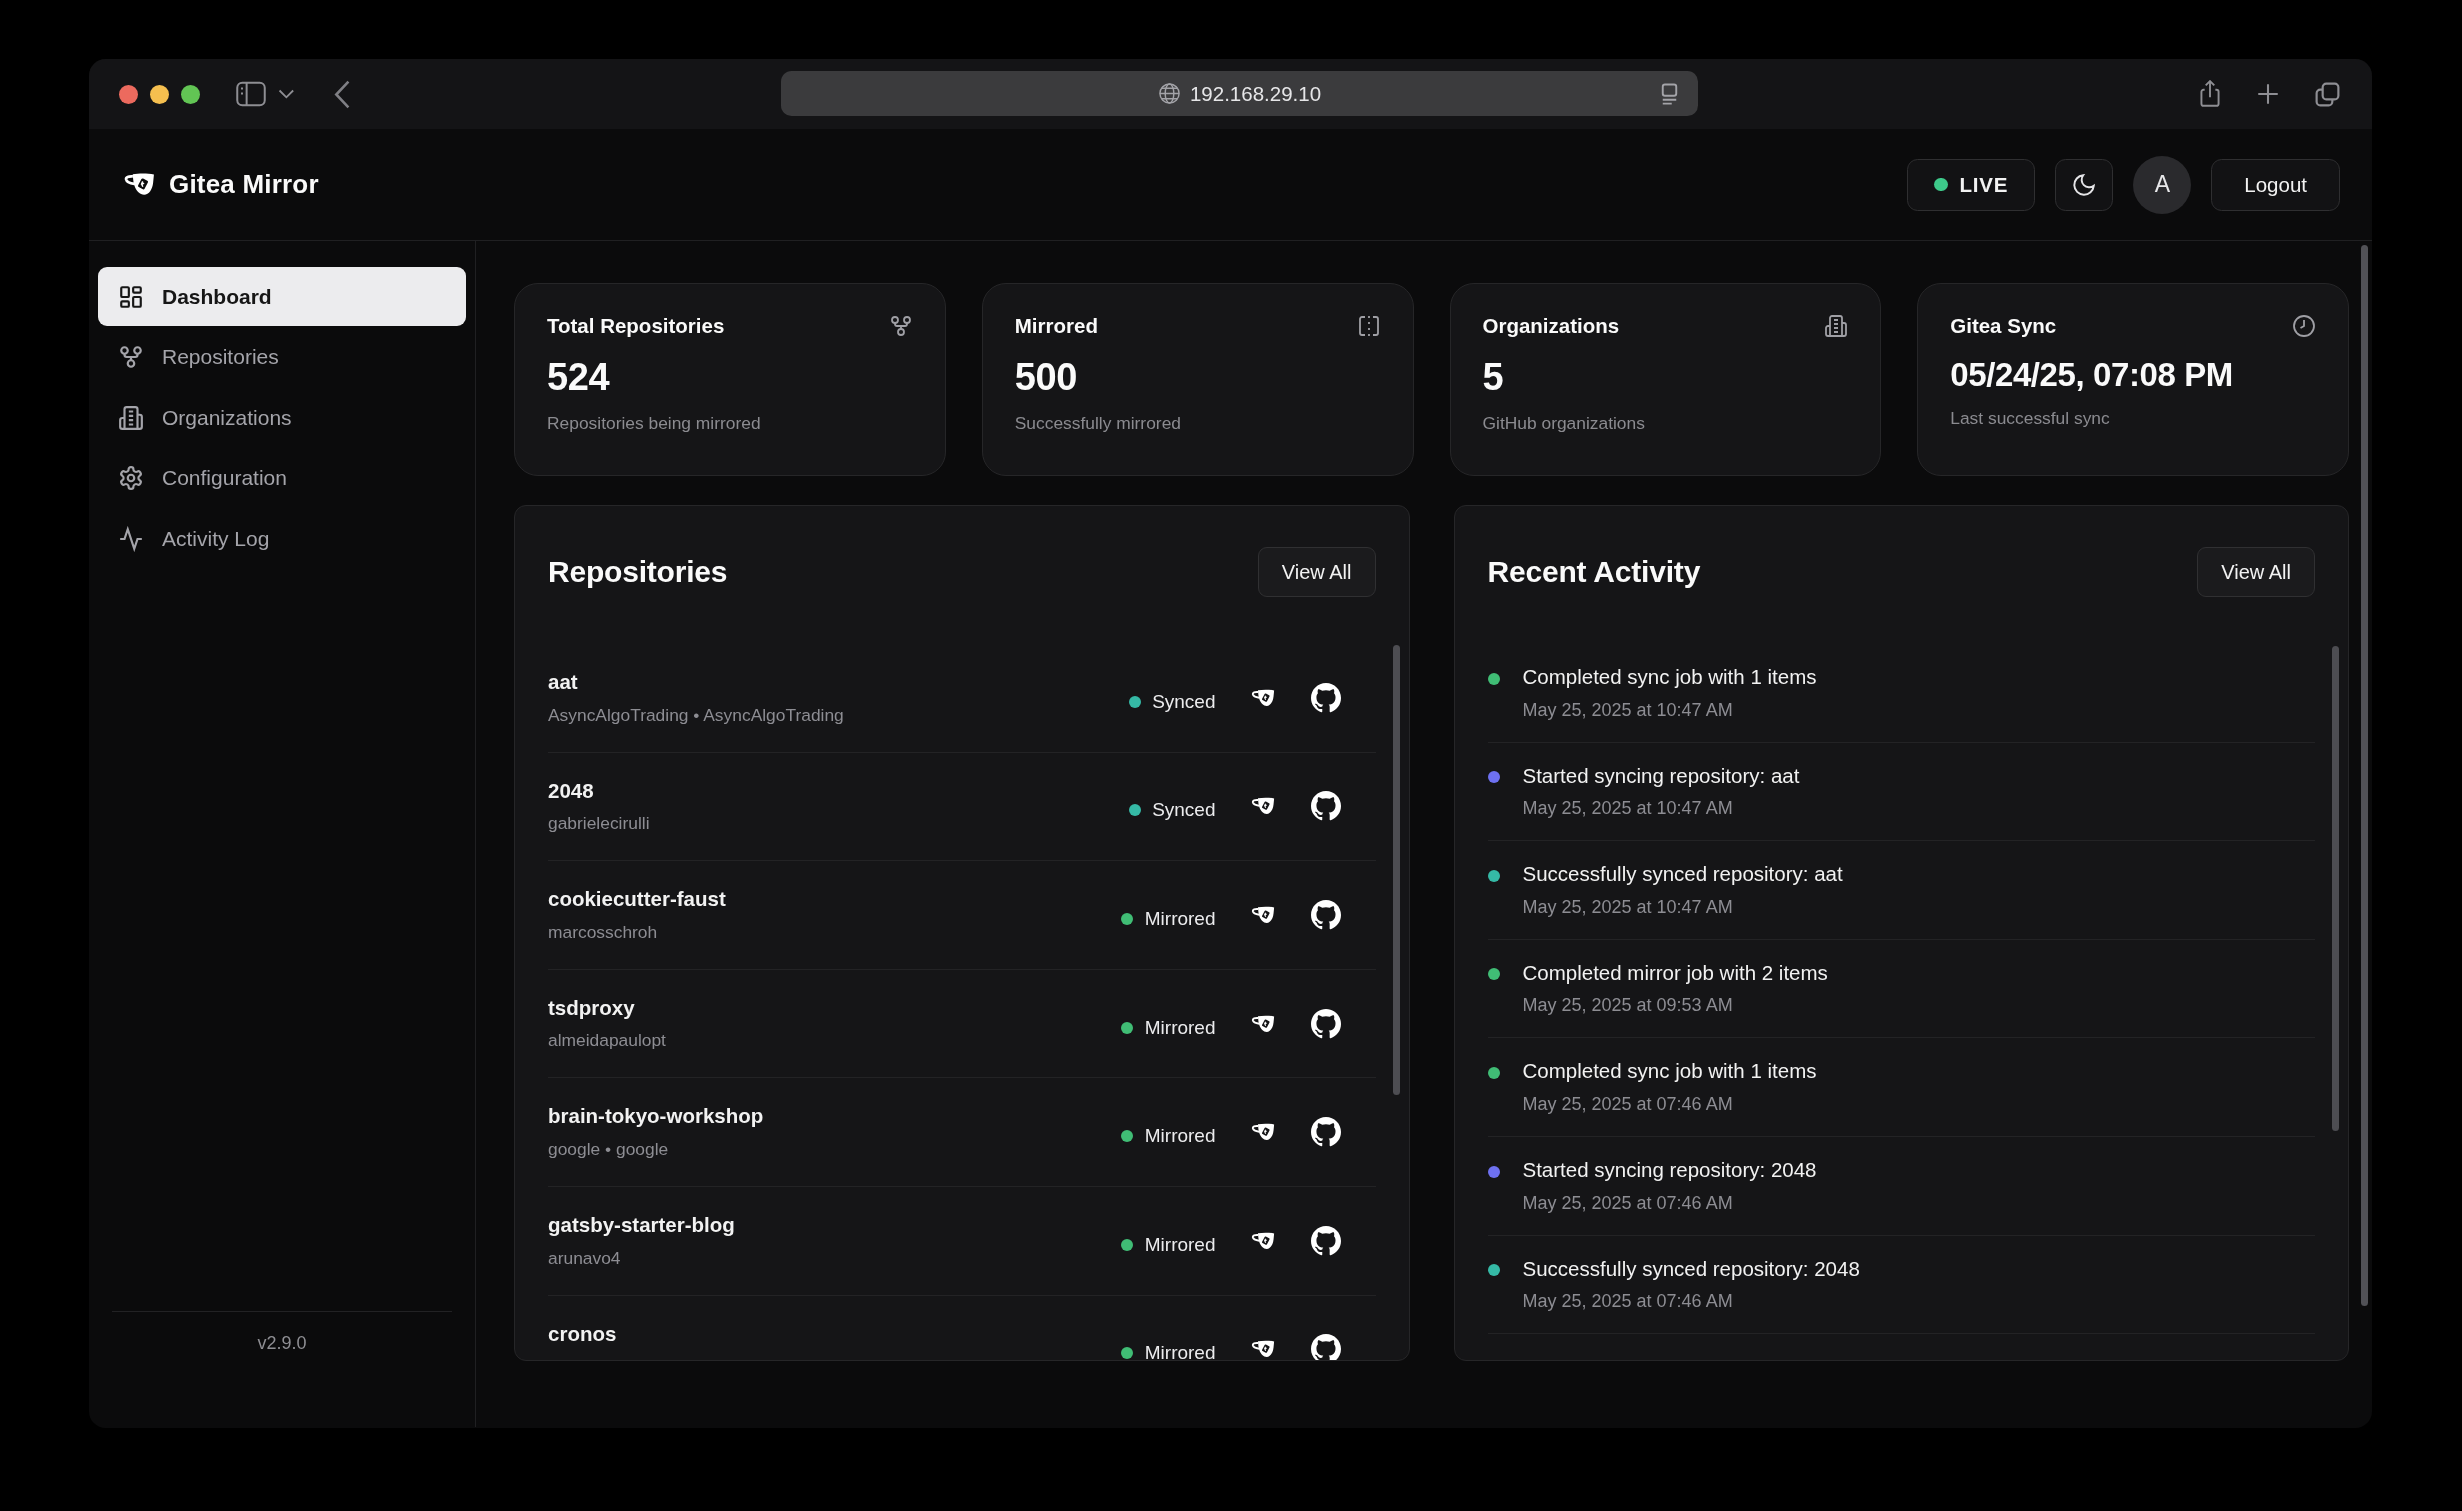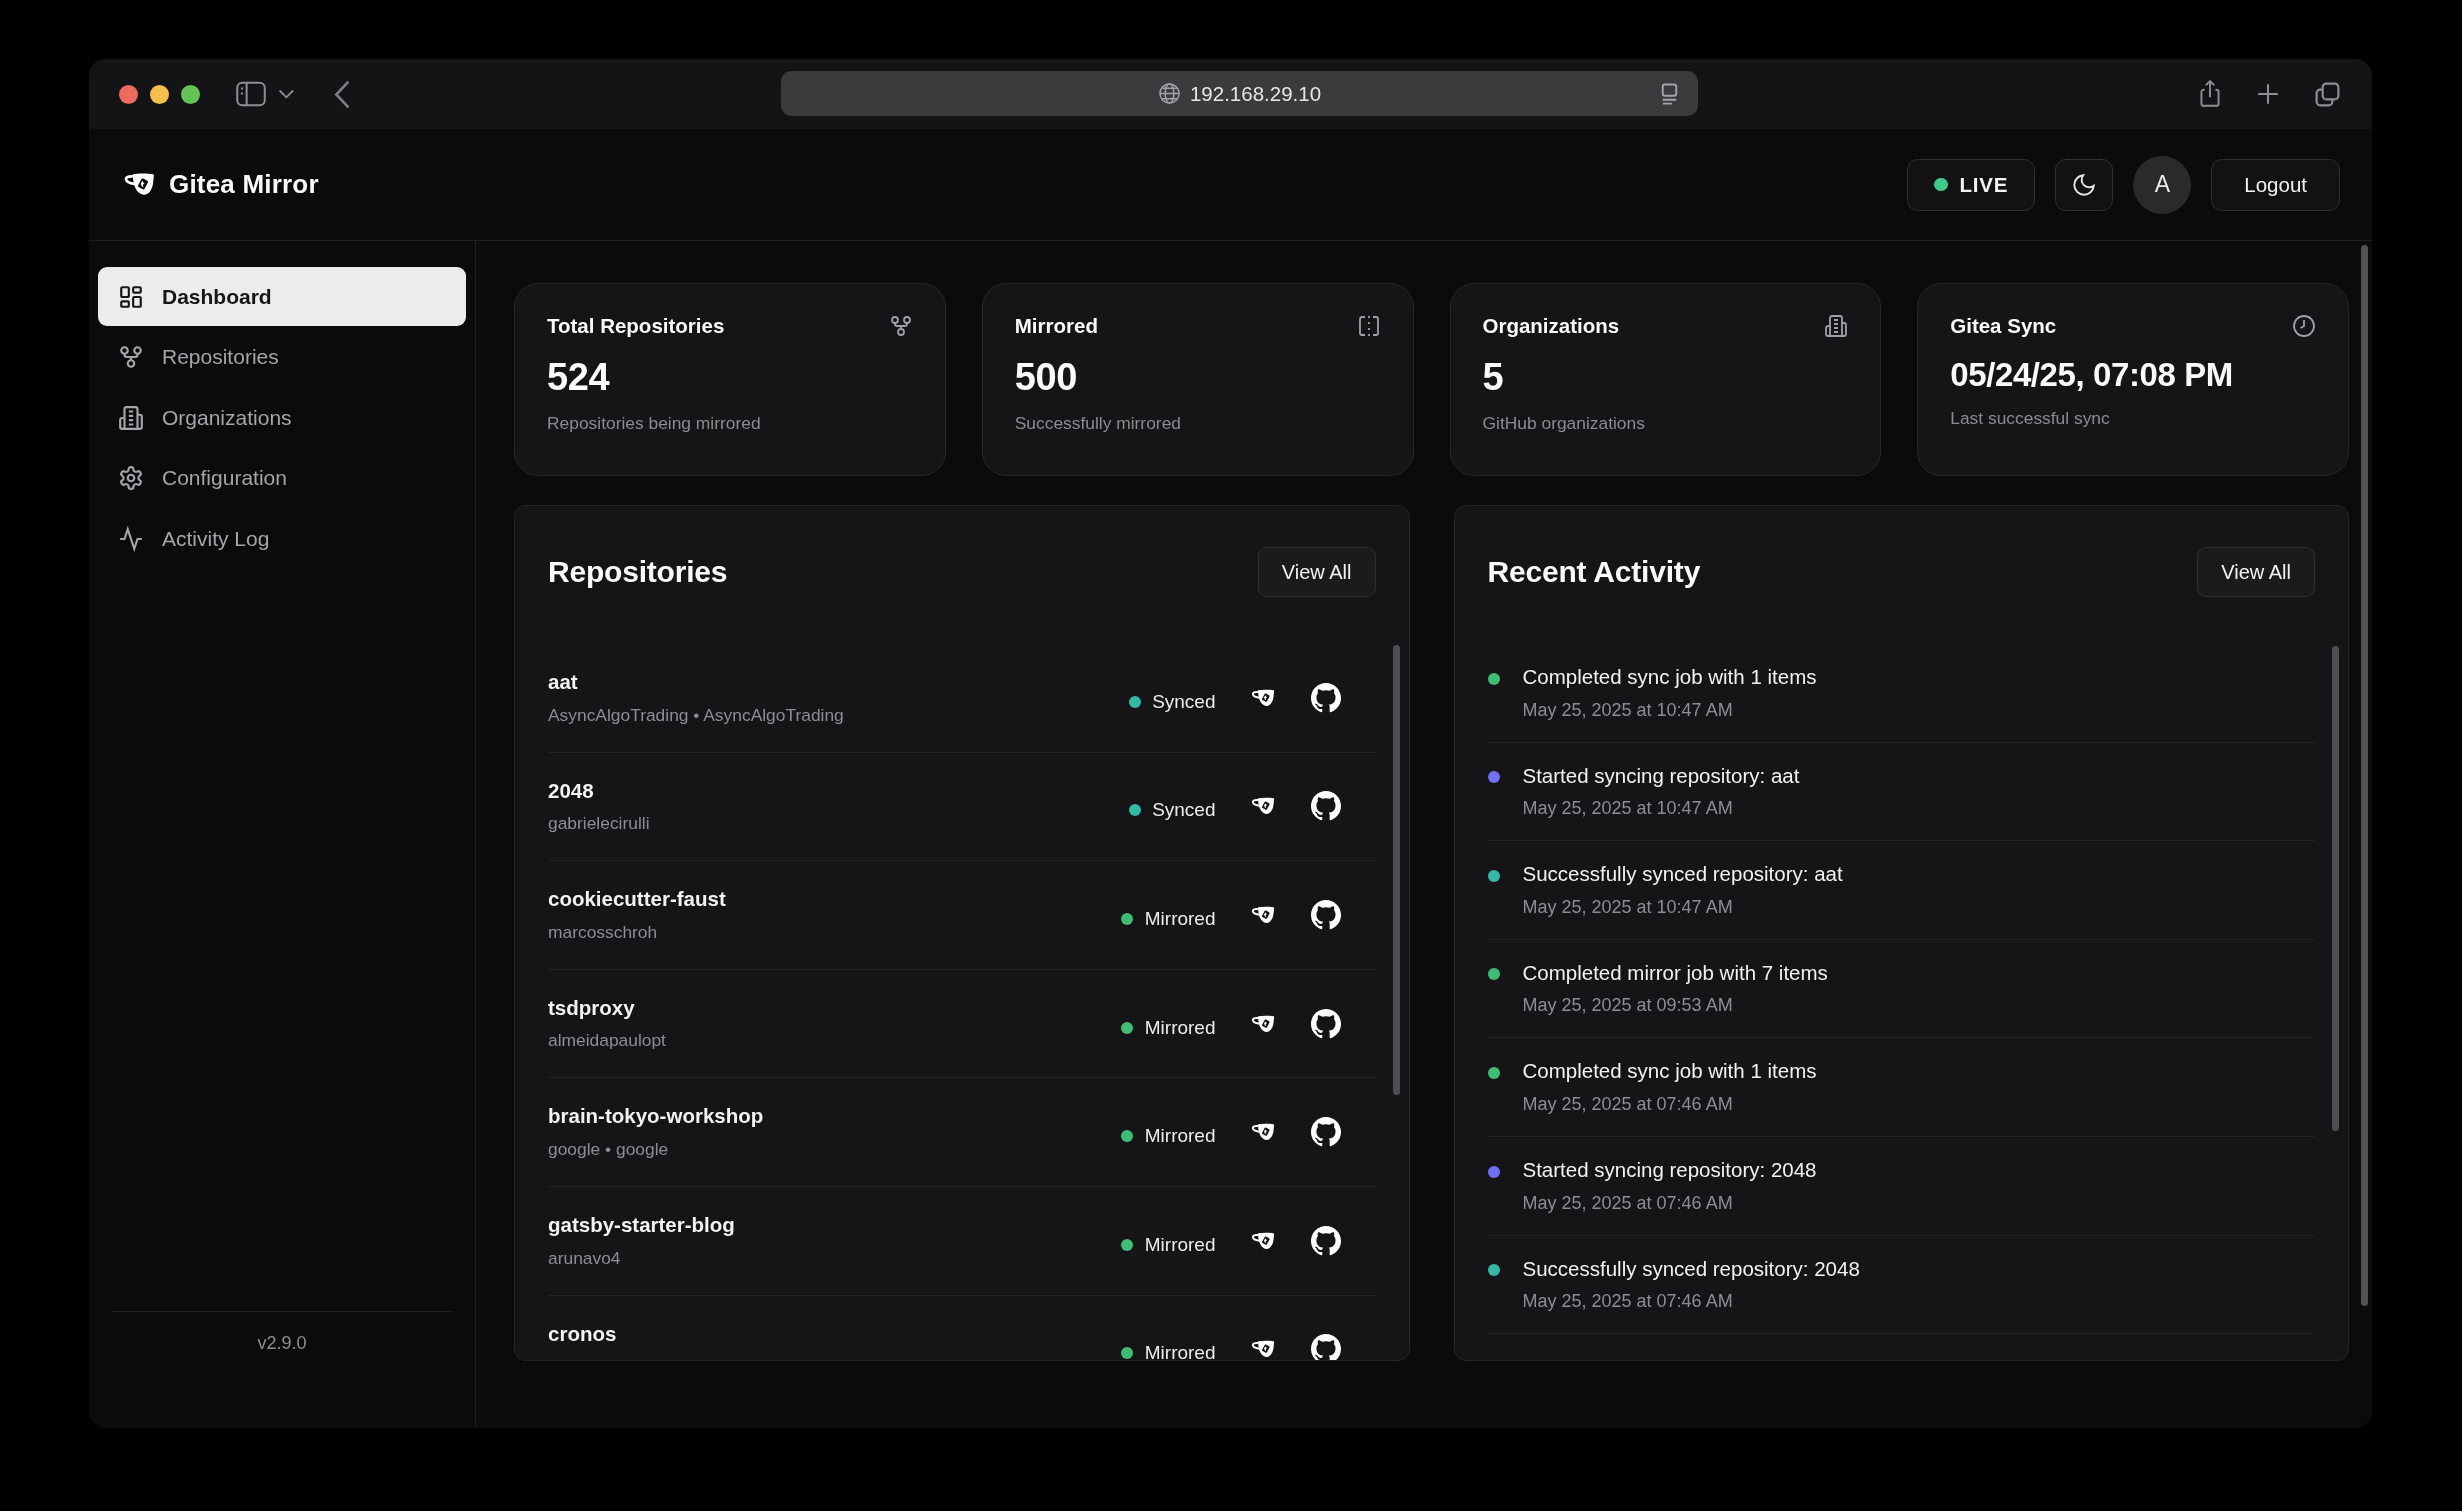--- a/index.html
+++ b/index.html
@@ -545,21 +545,21 @@
     <span class="act-dot" style="background: rgb(53, 185, 166);"></span>
     <div>
       <div class="act-title">Successfully synced repository: aat</div>
       <div class="act-time">May 25, 2025 at 10:47 AM</div>
     </div>
   </div>
 
   <div class="act-row">
     <span class="act-dot" style="background: rgb(64, 189, 117);"></span>
     <div>
-      <div class="act-title">Completed mirror job with 7 items</div>
+      <div class="act-title">Completed mirror job with 2 items</div>
       <div class="act-time">May 25, 2025 at 09:53 AM</div>
     </div>
   </div>
 
   <div class="act-row">
     <span class="act-dot" style="background: rgb(64, 189, 117);"></span>
     <div>
       <div class="act-title">Completed sync job with 1 items</div>
       <div class="act-time">May 25, 2025 at 07:46 AM</div>
     </div>

